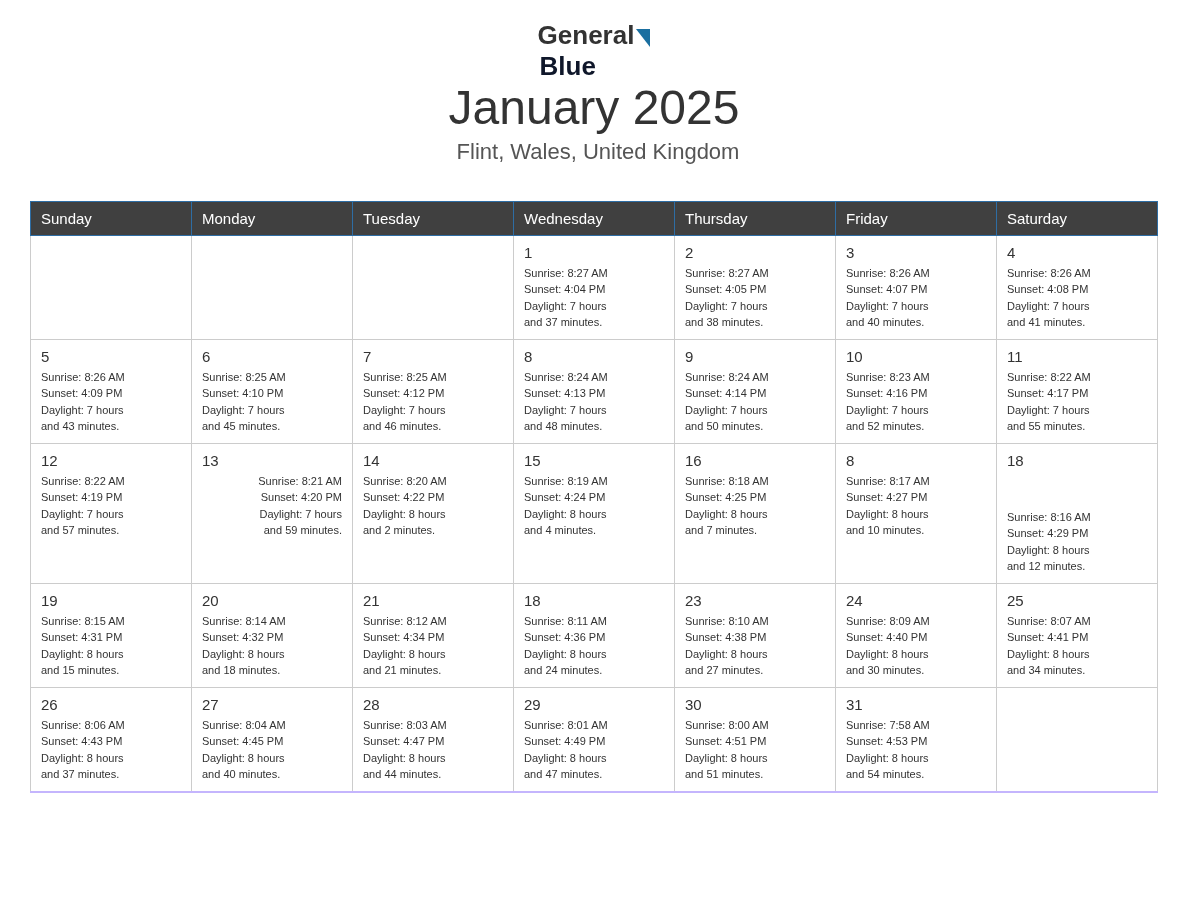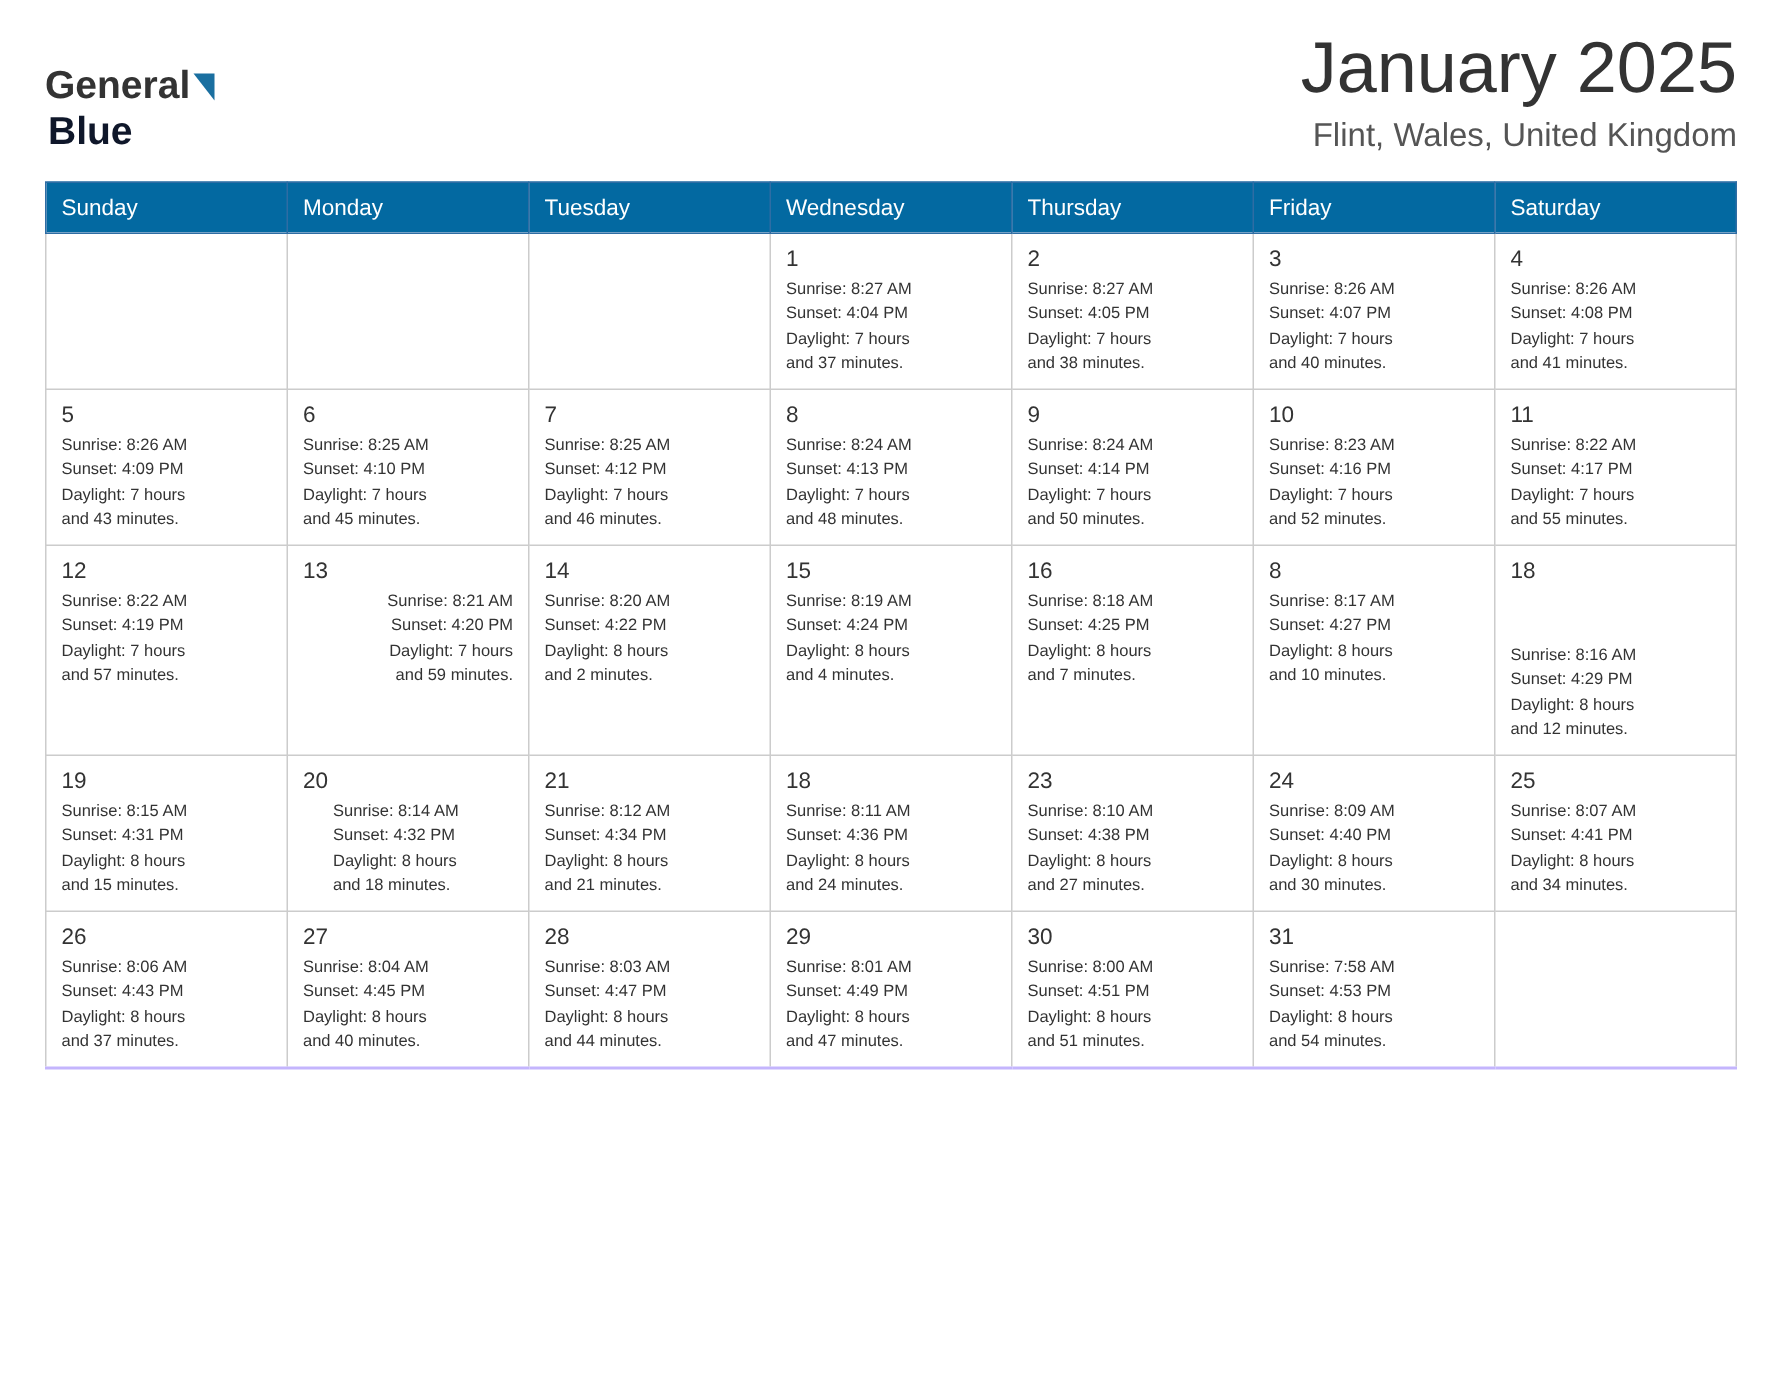--- a/index.html
+++ b/index.html
@@ -6,22 +6,23 @@
     body {
       font-family: Arial, Helvetica, sans-serif;
       background: #fff;
       padding: 20px 30px;
       width: 1188px;
       min-height: 918px;
     }
     .header {
       display: flex;
       justify-content: space-between;
-      align-items: flex-end;
-      margin-bottom: 18px;
+      align-items: center;
+      margin-bottom: 36px;
+      flex-direction: column;
     }
     .logo {
       display: flex;
       flex-direction: column;
       align-items: flex-start;
     }
     .logo-top {
       display: flex;
       align-items: center;
     }
@@ -59,21 +60,21 @@
       font-weight: normal;
       color: #555;
       margin-top: 4px;
     }
     .calendar {
       width: 100%;
       border-collapse: collapse;
       border: 1px solid #ccc;
     }
     .calendar th {
-      background-color: #0369a1;
+      background-color: #404040;
       color: #fff;
       font-size: 15px;
       font-weight: normal;
       padding: 8px 10px;
       text-align: left;
       border: 1px solid #2e6da4;
     }
     .calendar td {
       width: calc(100% / 7);
       vertical-align: top;
@@ -273,21 +274,21 @@
       <tr>
         <td>
           <span class="day-number">19</span>
           <div class="day-info" style="white-space: pre-line;">Sunrise: 8:15 AM
 Sunset: 4:31 PM
 Daylight: 8 hours
 and 15 minutes.</div>
         </td>
         <td>
           <span class="day-number">20</span>
-          <div class="day-info" style="white-space: pre-line; margin-left: 20px;">Sunrise: 8:14 AM
+          <div class="day-info" style="white-space: pre-line;">Sunrise: 8:14 AM
 Sunset: 4:32 PM
 Daylight: 8 hours
 and 18 minutes.</div>
         </td>
         <td>
           <span class="day-number">21</span>
           <div class="day-info" style="white-space: pre-line;">Sunrise: 8:12 AM
 Sunset: 4:34 PM
 Daylight: 8 hours
 and 21 minutes.</div>

